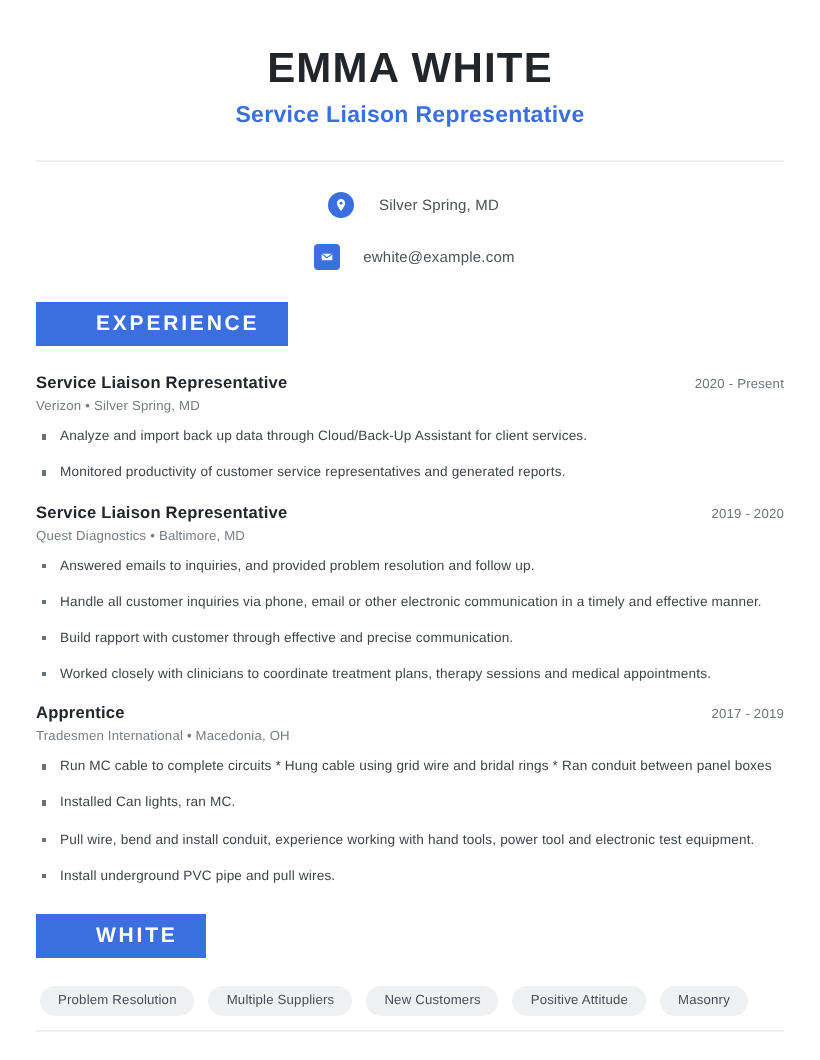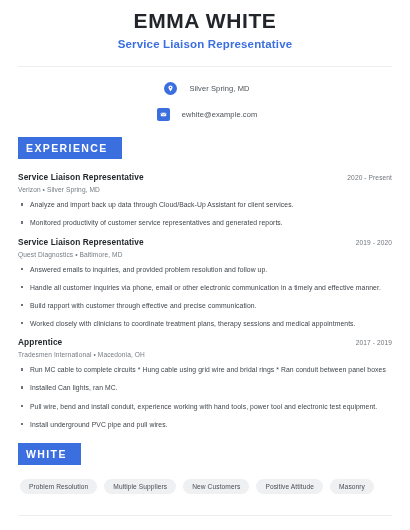--- a/index.html
+++ b/index.html
@@ -18,21 +18,21 @@
   .page {
     width: 410px;
     height: 530px;
     box-sizing: border-box;
     padding: 0 18px;
     position: relative;
   }
 
   
   .header {
-    padding-top: 8px;
+    padding-top: 22px;
     text-align: center;
   }
   .full-name {
     font-size: 21px;
     font-weight: bold;
     letter-spacing: 0.6px;
     color: #22262b;
     line-height: 1.2;
   }
   .job-title {
@@ -84,21 +84,21 @@
   }
 
   
   .section-badge {
     display: inline-block;
     background: #3b6fe0;
     color: #ffffff;
     font-size: 10.5px;
     font-weight: bold;
     letter-spacing: 1.4px;
-    padding: 5px 14px 5px 8px;
+    padding: 5px 14px 5px 30px;
   }
   .section-head {
     margin-top: 14px;
   }
 
   
   .exp-list { margin-top: 13px; }
   .exp-item { margin-bottom: 2px; }
   .exp-toprow {
     display: flex;

